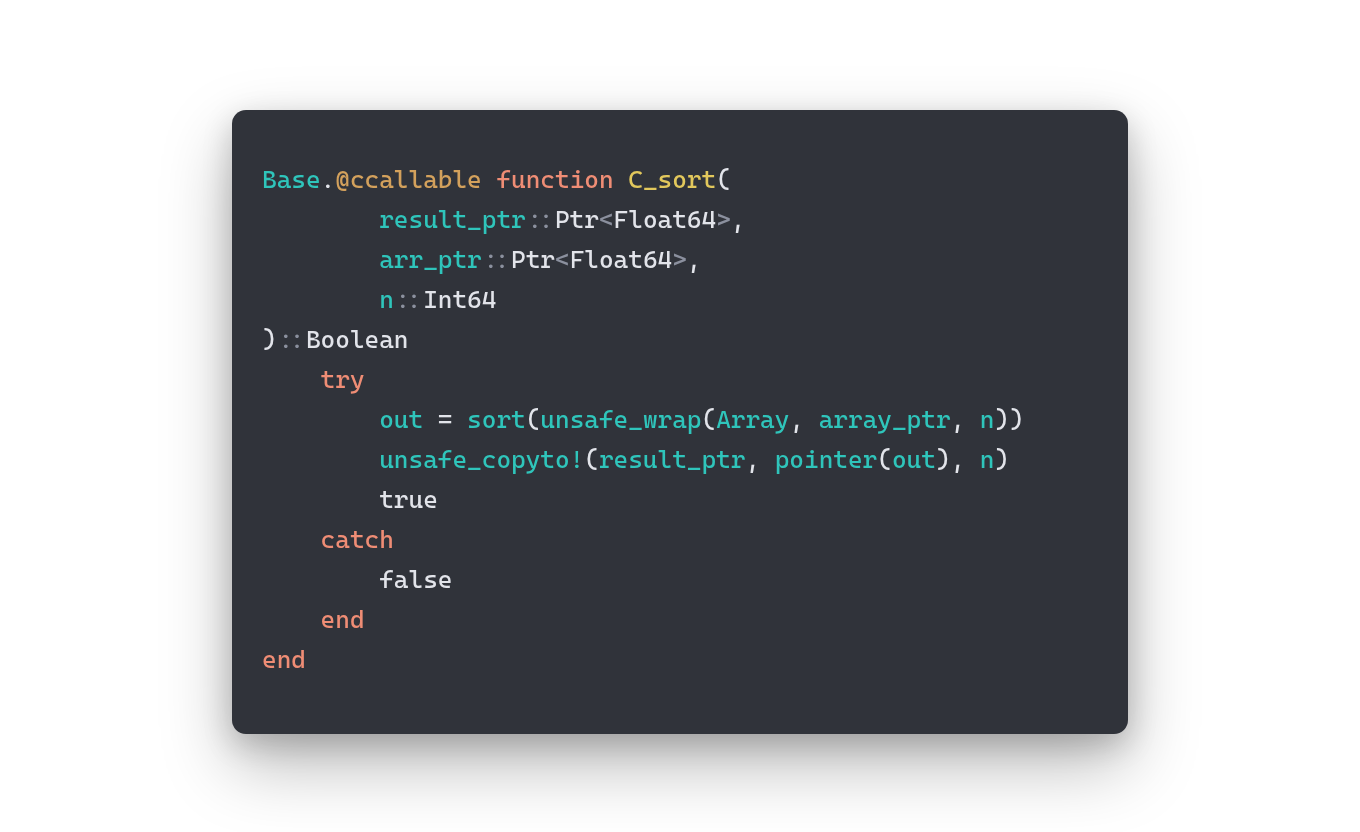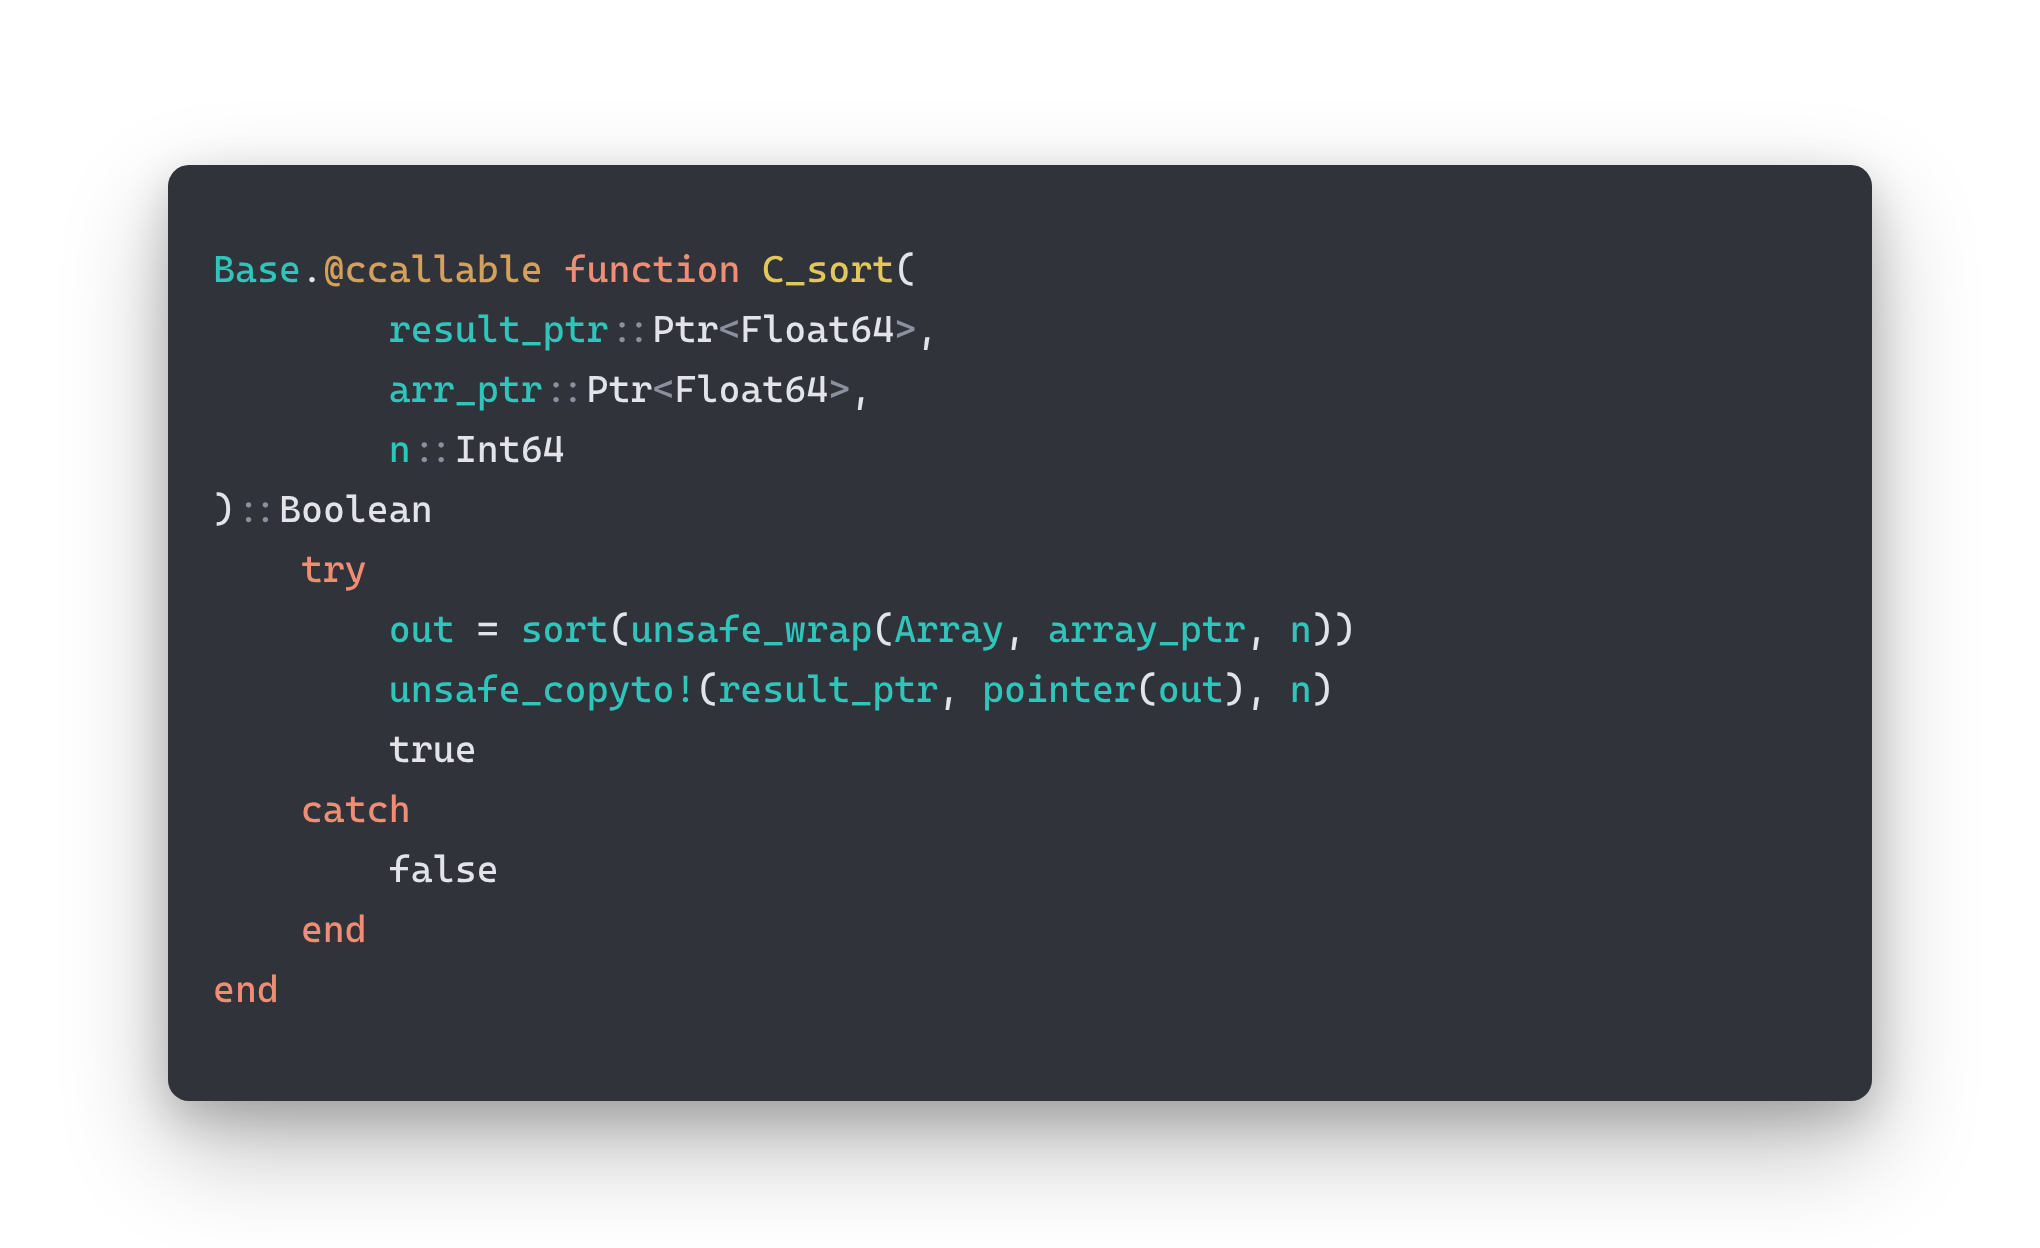--- a/index.html
+++ b/index.html
@@ -11,21 +11,21 @@
       width: 1360px;
       height: 832px;
       background: #ffffff;
       display: flex;
       align-items: flex-start;
       justify-content: center;
       padding-top: 110px;
       font-family: ui-monospace, 'SF Mono', 'Cascadia Code', 'Fira Code', Menlo, Consolas, monospace;
     }
     .code-panel {
-      width: 1136px;
+      width: 896px;
       background: #30333a;
       border-radius: 14px;
       padding: 50px 30px 54px 30px;
       box-shadow: 0 30px 70px rgba(0,0,0,0.28), 0 10px 30px rgba(0,0,0,0.18);
       position: relative;
     }
     pre {
       font-family: inherit;
       font-size: 25px;
       line-height: 1.60;

